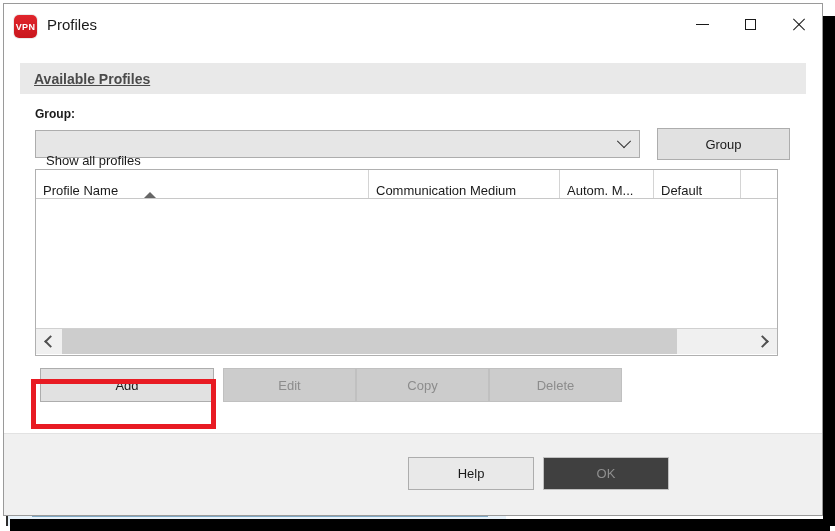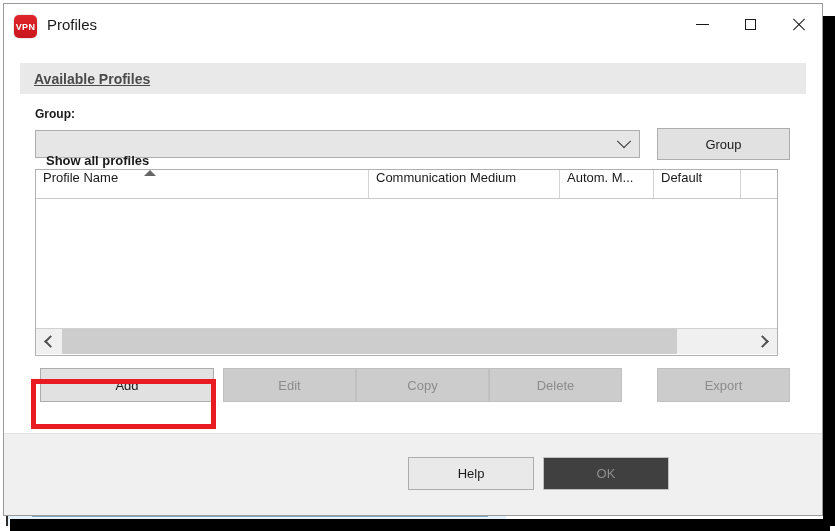--- a/index.html
+++ b/index.html
@@ -192,21 +192,21 @@
     background: #e6e6e6;
     border: 1px solid #adadad;
     box-sizing: border-box;
     display: flex;
     align-items: center;
     cursor: default;
   }
   .combo-value {
     margin-left: 10px;
     font-size: 13px;
-    font-weight: bold;
+    font-weight: normal;
     color: #1a1a1a;
     flex: 1;
     margin-top: 32px;
   }
   .combo-arrow {
     width: 30px;
     display: flex;
     align-items: center;
     justify-content: center;
   }
@@ -248,21 +248,21 @@
   }
   .table-head {
     display: flex;
     height: 29px;
     background: #ffffff;
     border-bottom: 1px solid #c8c8c8;
     box-sizing: border-box;
   }
   .th {
     display: flex;
-    align-items: flex-start;
+    align-items: flex-end;
     font-size: 13px;
     color: #1a1a1a;
     border-right: 1px solid #d4d4d4;
     box-sizing: border-box;
     padding-left: 7px;
     overflow: hidden;
     white-space: nowrap;
     cursor: default;
   }
   .th.c0 { width: 333px; }
@@ -474,21 +474,20 @@
             <div class="chev-right"></div>
           </div>
         </div>
       </div>
 
       <div class="action-row">
         <div class="abtn b-add enabled">Add</div>
         <div class="abtn b-edit disabled">Edit</div>
         <div class="abtn b-copy disabled">Copy</div>
         <div class="abtn b-delete disabled">Delete</div>
-        <div class="abtn b-export disabled">Export</div>
       </div>
     </div>
 
     <div class="footer">
       <div class="fbtn b-help enabled">Help</div>
       <div class="fbtn b-ok disabled">OK</div>
     </div>
   </div>
 
   <div class="highlight-box" style="border-color: rgb(232, 27, 35);"></div>

